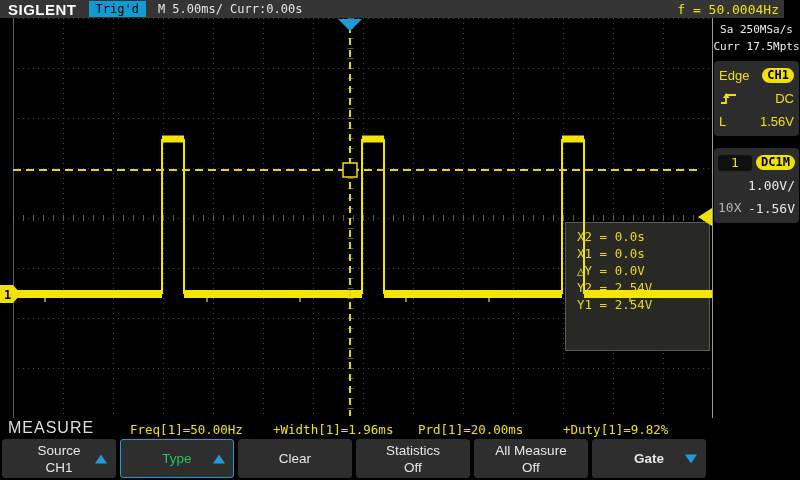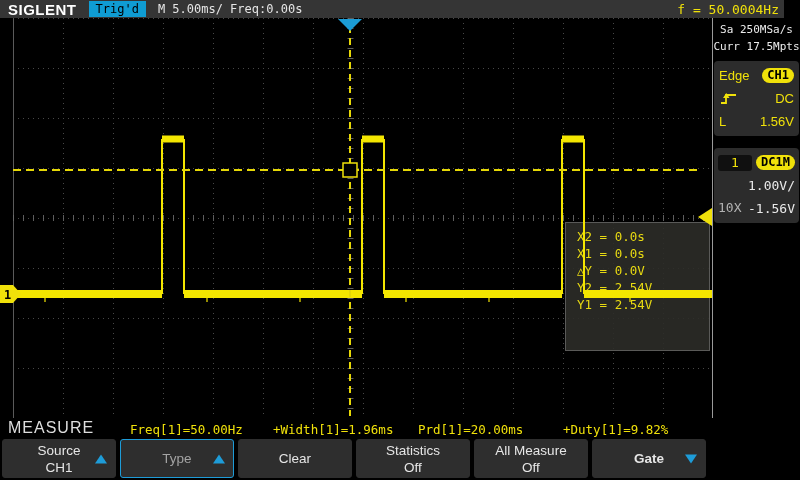--- a/index.html
+++ b/index.html
@@ -53,35 +53,35 @@
   #measure-title { position:absolute; left:8px; top:1px; color:#dedede;
     font-size:16px; letter-spacing:1px; }
   .mitem { position:absolute; top:4px; color:var(--yel); font-size:12.5px; }
 
   
   #menu-row { position:absolute; left:0; top:438px; width:660px; height:42px; background:#000; }
   .mbtn { position:absolute; top:1px; width:114px; height:39px; background:var(--btn);
     border:1px solid var(--btn); border-radius:3px; color:#e6e6e6; font-size:13.5px;
     display:flex; flex-direction:column; align-items:center; justify-content:center;
     line-height:17px; cursor:pointer; }
-  .mbtn.selected { border-color:#1e9cd8; color:#a3a3a3; }
+  .mbtn.selected { border-color:#1e9cd8; color:#22c55e; }
   .arr { position:absolute; right:8px; top:50%; transform:translateY(-50%);
     width:0; height:0; border-left:6px solid transparent; border-right:6px solid transparent; }
   .arr.up { border-bottom:9px solid #1e9cd8; }
   .arr.down { border-top:9px solid #1e9cd8; }
 </style>
 </head>
 <body>
 
 <div id="screen">
 
   <div id="topbar">
     <span id="logo">SIGLENT</span>
     <span id="trigd" class="mono">Trig'd</span>
-    <span id="timebase" class="mono">M 5.00ms/ Freq:0.00s</span>
+    <span id="timebase" class="mono">M 5.00ms/ Curr:0.00s</span>
     <span id="freq" class="mono">f = 50.0004Hz</span>
   </div>
 
   <svg id="grid-svg" width="713" height="400">
       <line x1="13.5" y1="0" x2="13.5" y2="400" stroke="#484848" stroke-width="1" stroke-dasharray="1 4"></line>
       <line x1="63.5" y1="0" x2="63.5" y2="400" stroke="#484848" stroke-width="1" stroke-dasharray="1 4"></line>
       <line x1="113.5" y1="0" x2="113.5" y2="400" stroke="#484848" stroke-width="1" stroke-dasharray="1 4"></line>
       <line x1="163.5" y1="0" x2="163.5" y2="400" stroke="#484848" stroke-width="1" stroke-dasharray="1 4"></line>
       <line x1="213.5" y1="0" x2="213.5" y2="400" stroke="#484848" stroke-width="1" stroke-dasharray="1 4"></line>
       <line x1="263.5" y1="0" x2="263.5" y2="400" stroke="#484848" stroke-width="1" stroke-dasharray="1 4"></line>

